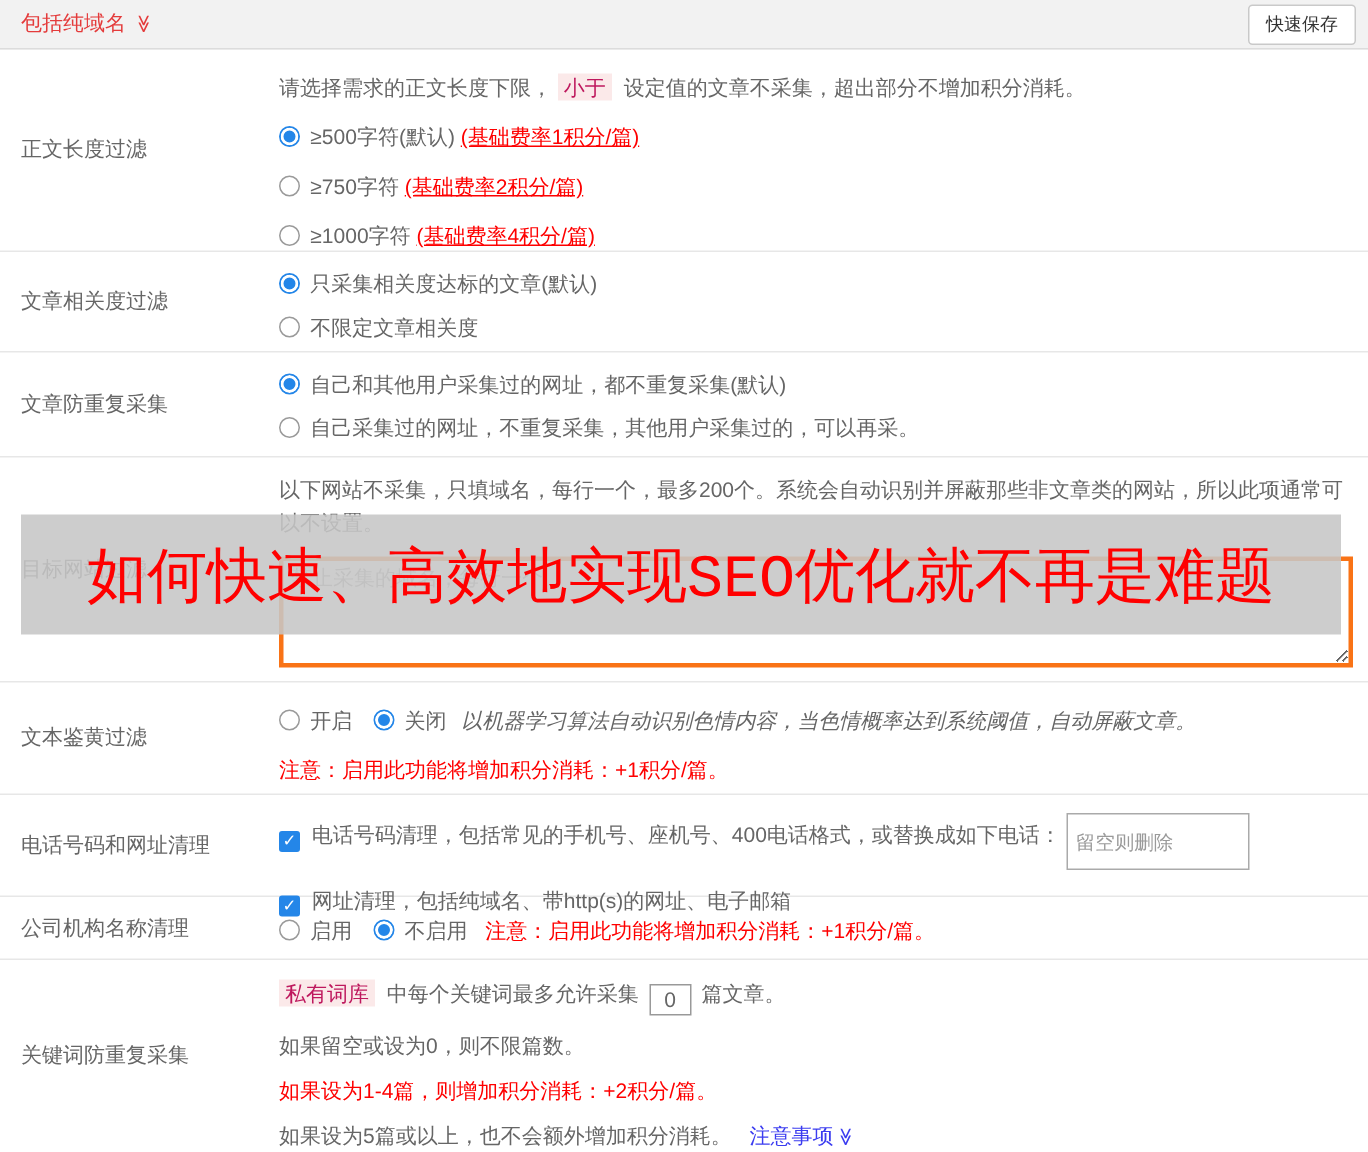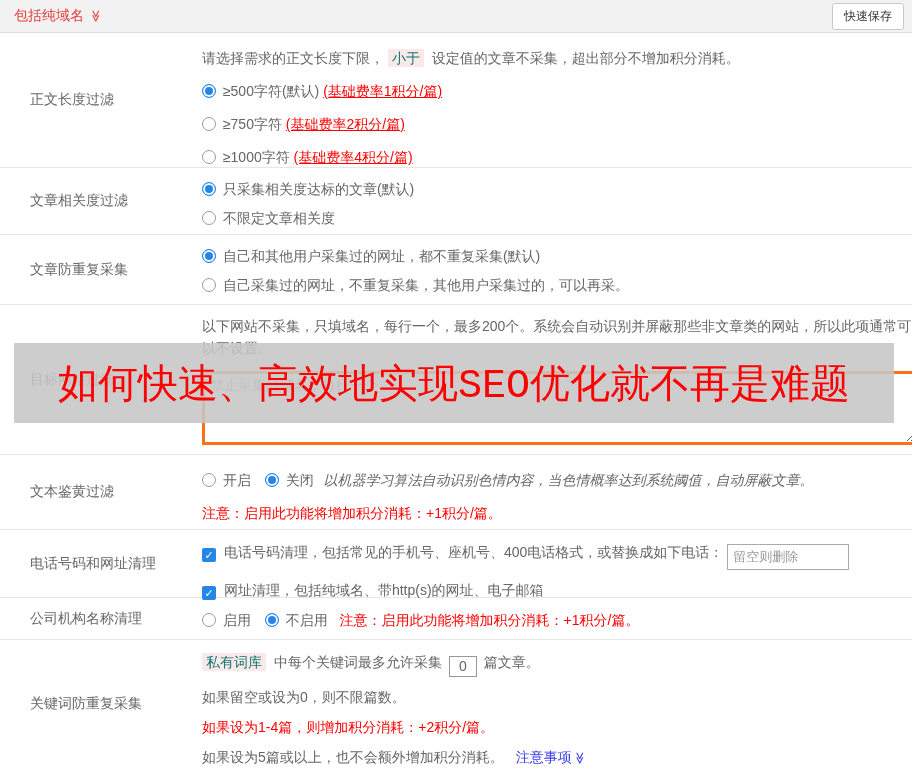--- a/index.html
+++ b/index.html
@@ -18,21 +18,21 @@
   .chev { display: inline-block; transform: rotate(90deg); font-size: 12px; margin-left: 2px; }
   .save-btn {
     font-size: 12px; color: #333; background: #fff; border: 1px solid #c9c9c9;
     border-radius: 3px; padding: 4px 11px; cursor: pointer;
     font-family: "Liberation Sans", sans-serif;
   }
   
   .row { display: flex; border-bottom: 1px solid #e7e7e7; }
   .row-label {
     width: 186px; flex: 0 0 186px; display: flex; align-items: center;
-    padding-left: 14px; color: #666; margin-left: 16px;
+    padding-left: 14px; color: #666;
   }
   .row-content { flex: 1; padding: 2px 10px 0 0; }
   .r1 { height: 135px; } .r2 { height: 67px; } .r3 { height: 70px; }
   .r4 { height: 150px; } .r5 { height: 75px; } .r6 { height: 68px; }
   .r7 { height: 42px; } .r8 { height: 128px; border-bottom: none; }
   .line { margin: 13px 0; line-height: 20px; }
   .r2 .line, .r3 .line { margin: 9px 0; }
   .r7 .line { margin: 10px 0; }
   .r8 .line { margin: 10px 0; }
   
@@ -46,31 +46,31 @@
   }
   .opt { cursor: pointer; }
   .cb {
     display: inline-block; width: 14px; height: 14px; border-radius: 2px;
     background: #2486e8; color: #fff; font-size: 11px; line-height: 14px;
     text-align: center; vertical-align: -2px; margin-right: 4px; cursor: pointer;
   }
   .note-red { color: #fe0000; }
   .note-red.u { text-decoration: underline; }
   .tag {
-    background: #fbe9e9; color: #0f766e; padding: 1px 4px; margin-right: 4px;
+    background: #fbe9e9; color: #be185d; padding: 1px 4px; margin-right: 4px;
   }
   .blue-link { color: #3b3cf0; cursor: pointer; margin-left: 8px; }
   textarea.domain-box {
     width: 716px; height: 74px; margin-top: 2px; border: 3px solid #f97316;
     font-family: "Liberation Sans", sans-serif; font-size: 14px; color: #666;
     padding: 3px 5px; resize: both; background: #fff;
   }
   textarea.domain-box::placeholder, input::placeholder { color: #9a9a9a; }
   input.phone-input {
-    width: 122px; height: 26px; border: 1px solid #aaa; padding: 2px 5px;
+    width: 122px; height: 38px; border: 1px solid #aaa; padding: 2px 5px;
     font-family: "Liberation Sans", sans-serif; font-size: 13px; color: #1d4ed8;
     vertical-align: -4px;
   }
   input.count-input {
     width: 28px; height: 21px; border: 1px solid #999; text-align: center;
     font-family: "Liberation Sans", sans-serif; font-size: 14px; color: #666;
     margin: 0 3px; vertical-align: -4px;
   }
   
   .ad-banner {

